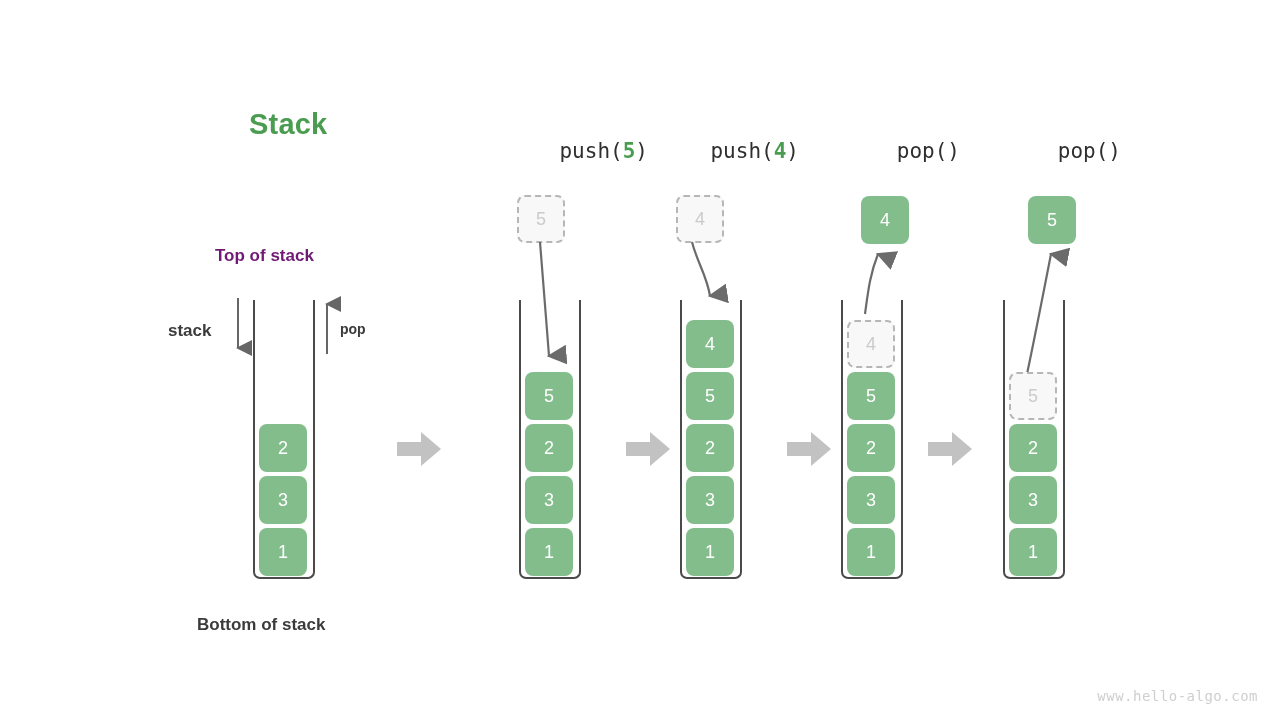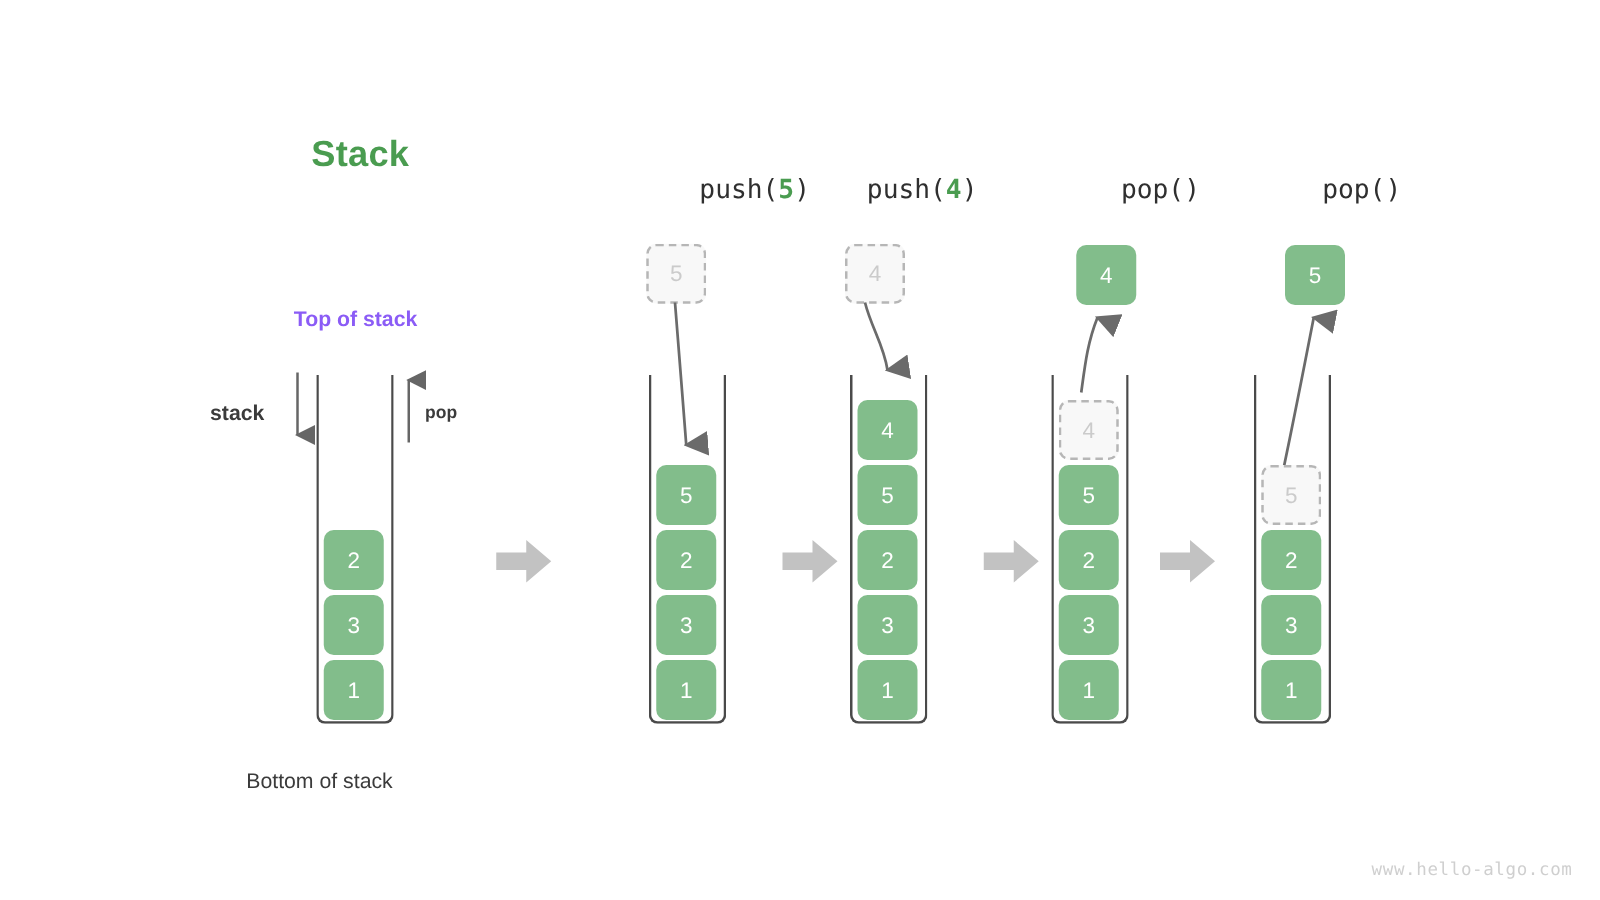--- a/index.html
+++ b/index.html
@@ -31,30 +31,29 @@
     color: #4a9c50;
     letter-spacing: .2px;
     white-space: nowrap;
   }
   .lbl-top {
     position: absolute;
     left: 215px;
     top: 246px;
     font-size: 17px;
     font-weight: bold;
-    color: #8b5cf6;
-    white-space: nowrap;
-    margin-left: 20px;
+    color: #701a75;
+    white-space: nowrap;
   }
   .lbl-bottom {
     position: absolute;
     left: 197px;
     top: 615px;
     font-size: 17px;
-    font-weight: normal;
+    font-weight: bold;
     color: #3b3b3b;
     white-space: nowrap;
   }
   .lbl-push {
     position: absolute;
     left: 168px;
     top: 321px;
     font-size: 17px;
     font-weight: bold;
     color: #3b3b3b;
@@ -188,21 +187,21 @@
     <div class="cell" style="left:525px;top:372px">5</div>
     <div class="cell" style="left:525px;top:424px">2</div>
     <div class="cell" style="left:525px;top:476px">3</div>
     <div class="cell" style="left:525px;top:528px">1</div>
   </div>
 
   <svg class="flow-arrow" style="left:626px">
     <path d="M0,10 L24,10 L24,0 L44,17 L24,34 L24,24 L0,24 Z" fill="#c2c2c2"></path>
   </svg>
 
-  <div class="op-label" style="left:622px;width:160px">
+  <div class="op-label" style="left:639px;width:160px">
     <span>push(</span><span class="arg">4</span><span>)</span>
   </div>
 
   <div class="stack-panel">
     <div class="cell ghost" style="left:676px;top:195px">4</div>
     <svg style="position:absolute;left:670px;top:238px;width:80px;height:90px">
       <defs>
         <marker id="mk-a2" markerWidth="9" markerHeight="9" refX="4.5" refY="8" orient="auto">
           <path d="M0,0 L4.5,9 L9,0 Z" fill="#6b6b6b"></path>
         </marker>

